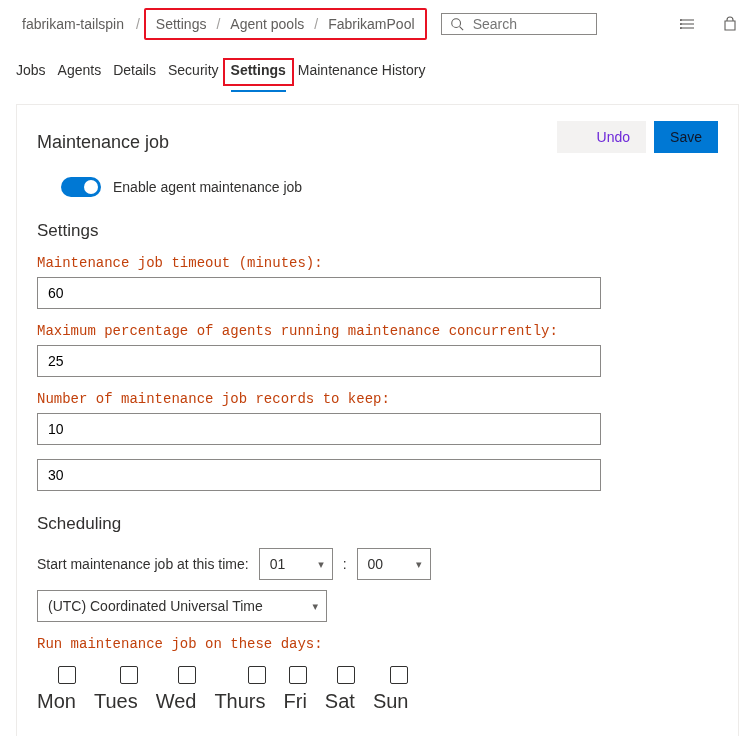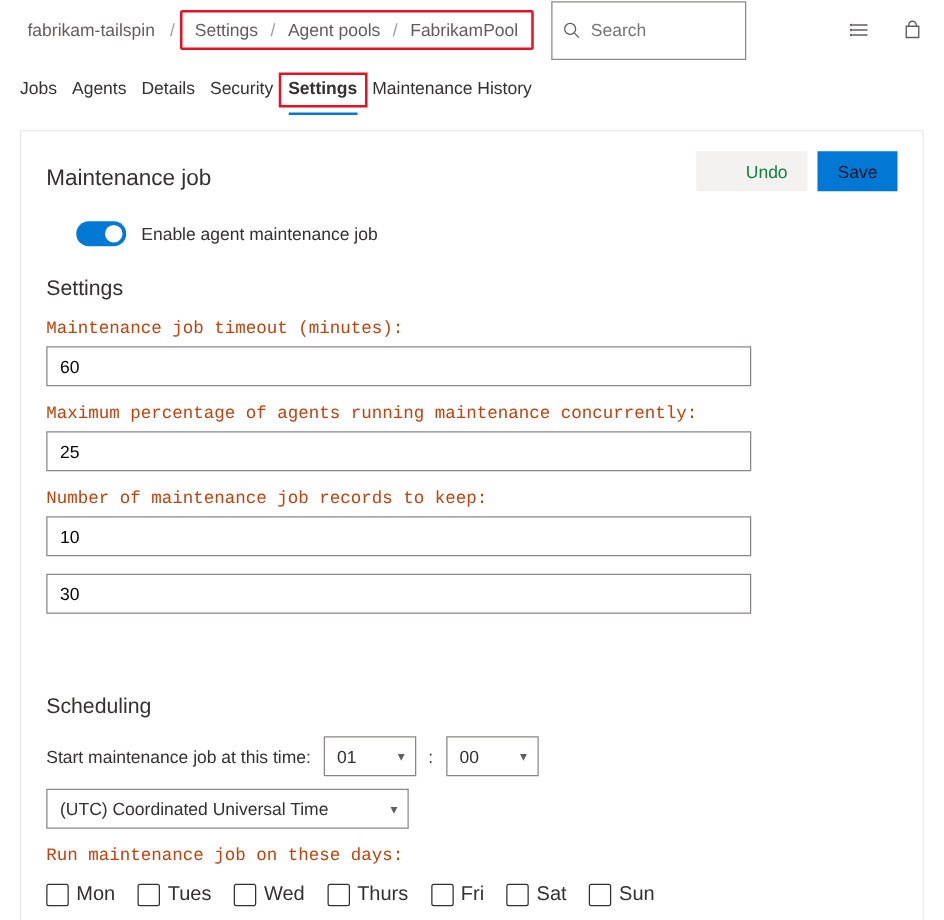--- a/index.html
+++ b/index.html
@@ -31,21 +31,21 @@
     border: 2px solid #e81123;
     border-radius: 2px;
     padding: 4px 4px;
     margin-left: -2px;
   }
   .search-box {
     margin-left: 10px;
     display: flex;
     align-items: center;
     border: 1px solid #8a8886;
-    height: 47px;
+    height: 22px;
     width: 156px;
     padding: 0 8px;
     gap: 6px;
     color: #605e5c;
   }
   .search-box input {
     border: none;
     outline: none;
     width: 100%;
     font-size: 14px;
@@ -91,21 +91,21 @@
     align-items: flex-end;
   }
   .card-title { font-size: 18px; font-weight: 400; color: #323130; }
   .btn {
     height: 32px;
     padding: 0 16px;
     font-size: 14px;
     border: none;
     cursor: pointer;
   }
-  .btn-secondary { background: #f3f2f1; color: #15803d; margin-left: auto; padding-left: 40px; }
+  .btn-secondary { background: #f3f2f1; color: #6d28d9; margin-left: auto; padding-left: 40px; }
   .btn-primary { background: #0078d4; color: #0f172a; margin-left: 8px; }
   .toggle-row {
     display: flex;
     align-items: center;
     gap: 12px;
     margin-top: 24px;
     margin-left: 24px;
   }
   .toggle {
     width: 40px; height: 20px; border-radius: 10px;
@@ -134,21 +134,21 @@
     height: 32px; border: 1px solid #8a8886; background:#fff;
     display:flex; align-items:center; justify-content:space-between;
     padding: 0 8px 0 10px; cursor:pointer; gap: 12px;
   }
   .select.small { width: 74px; }
   .select.tz { width: 290px; }
   .chev { font-size: 11px; color:#605e5c; }
   .days-row {
     display: flex; gap: 18px; margin-top: 14px; align-items:center;
   }
-  .day { display:flex; align-items:flex-start; gap:6px; font-size:16px; }
+  .day { display:flex; align-items:flex-end; gap:6px; font-size:20px;flex-direction:column; }
   .cb {
     width:18px; height:18px; border:1px solid #323130; border-radius:2px; background:#fff;
   }
 </style>
 </head>
 <body>
 
 <div class="topbar">
   <div class="breadcrumb">
     <span class="crumb">fabrikam-tailspin</span>
@@ -227,21 +227,21 @@
 
   <div class="field">
     <span class="field-label">Number of maintenance job records to keep:</span>
     <input class="text-input" value="10" style="">
   </div>
 
   <div class="field">
     <input class="text-input" value="30" style="">
   </div>
 
-  <h3 class="section" style="margin-top:64px;">Scheduling</h3>
+  <h3 class="section" style="margin-top:23px;">Scheduling</h3>
 
   <div class="sched-row">
     <span>Start maintenance job at this time:</span>
     <div class="select small">
       <span>01</span>
       <span class="chev">▾</span>
     </div>
     <span>:</span>
     <div class="select small">
       <span>00</span>

